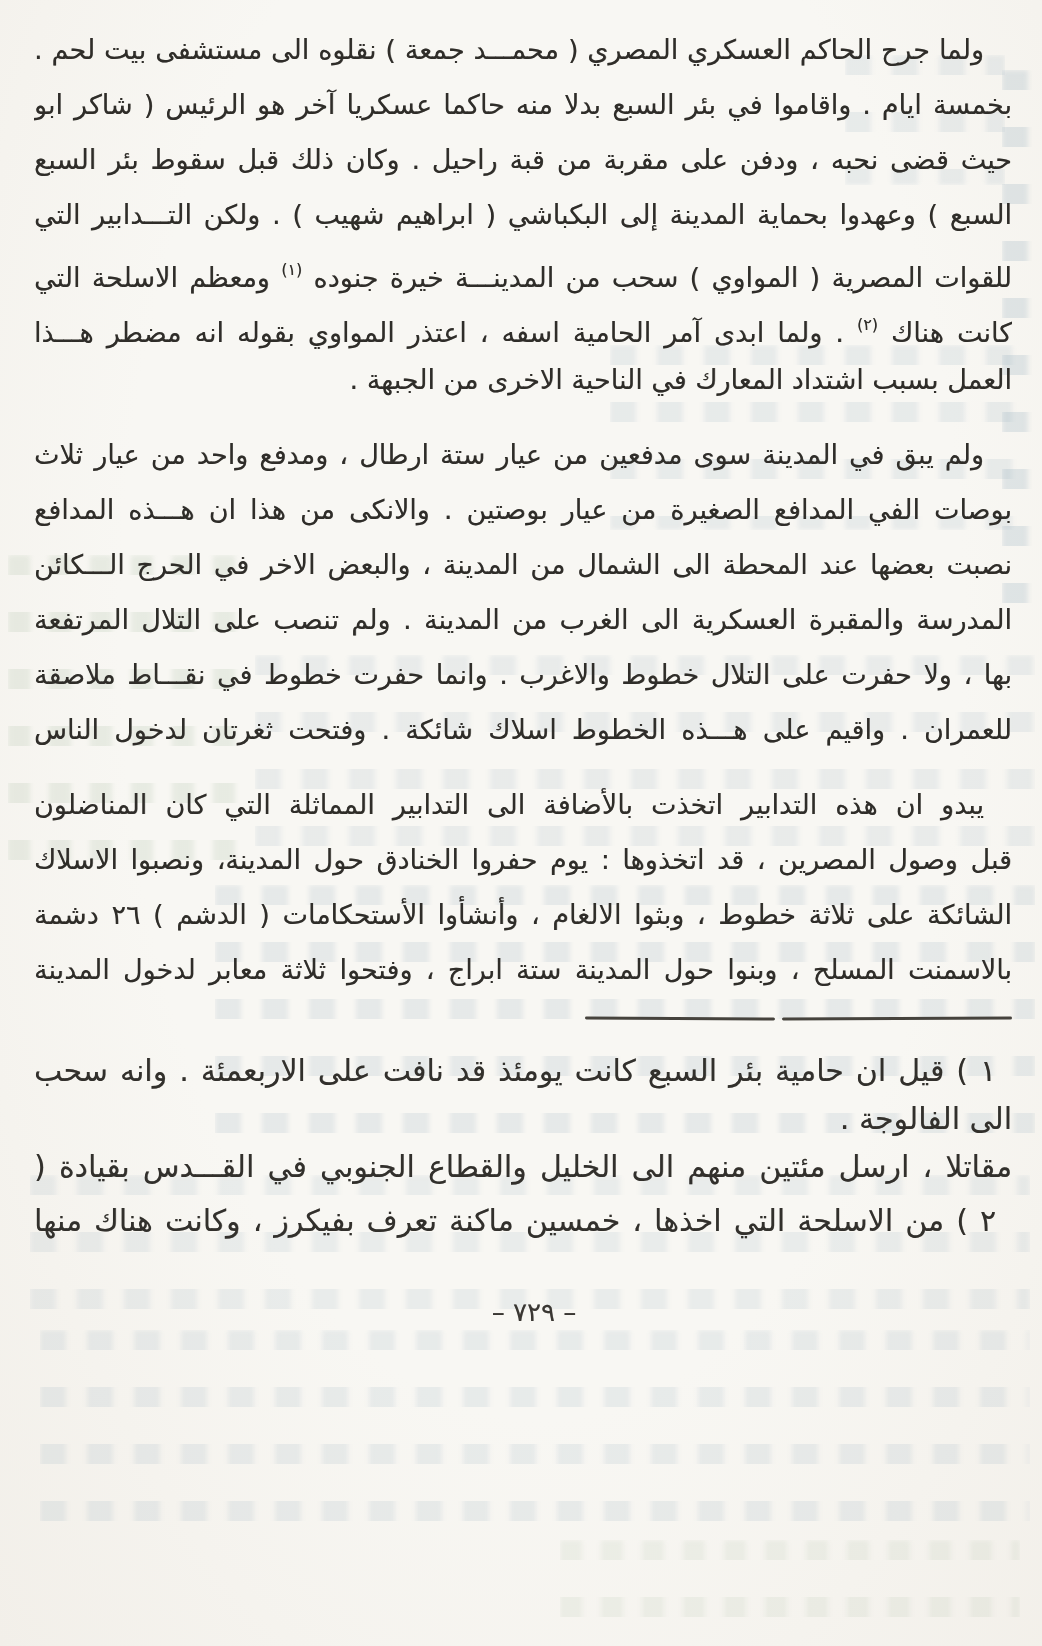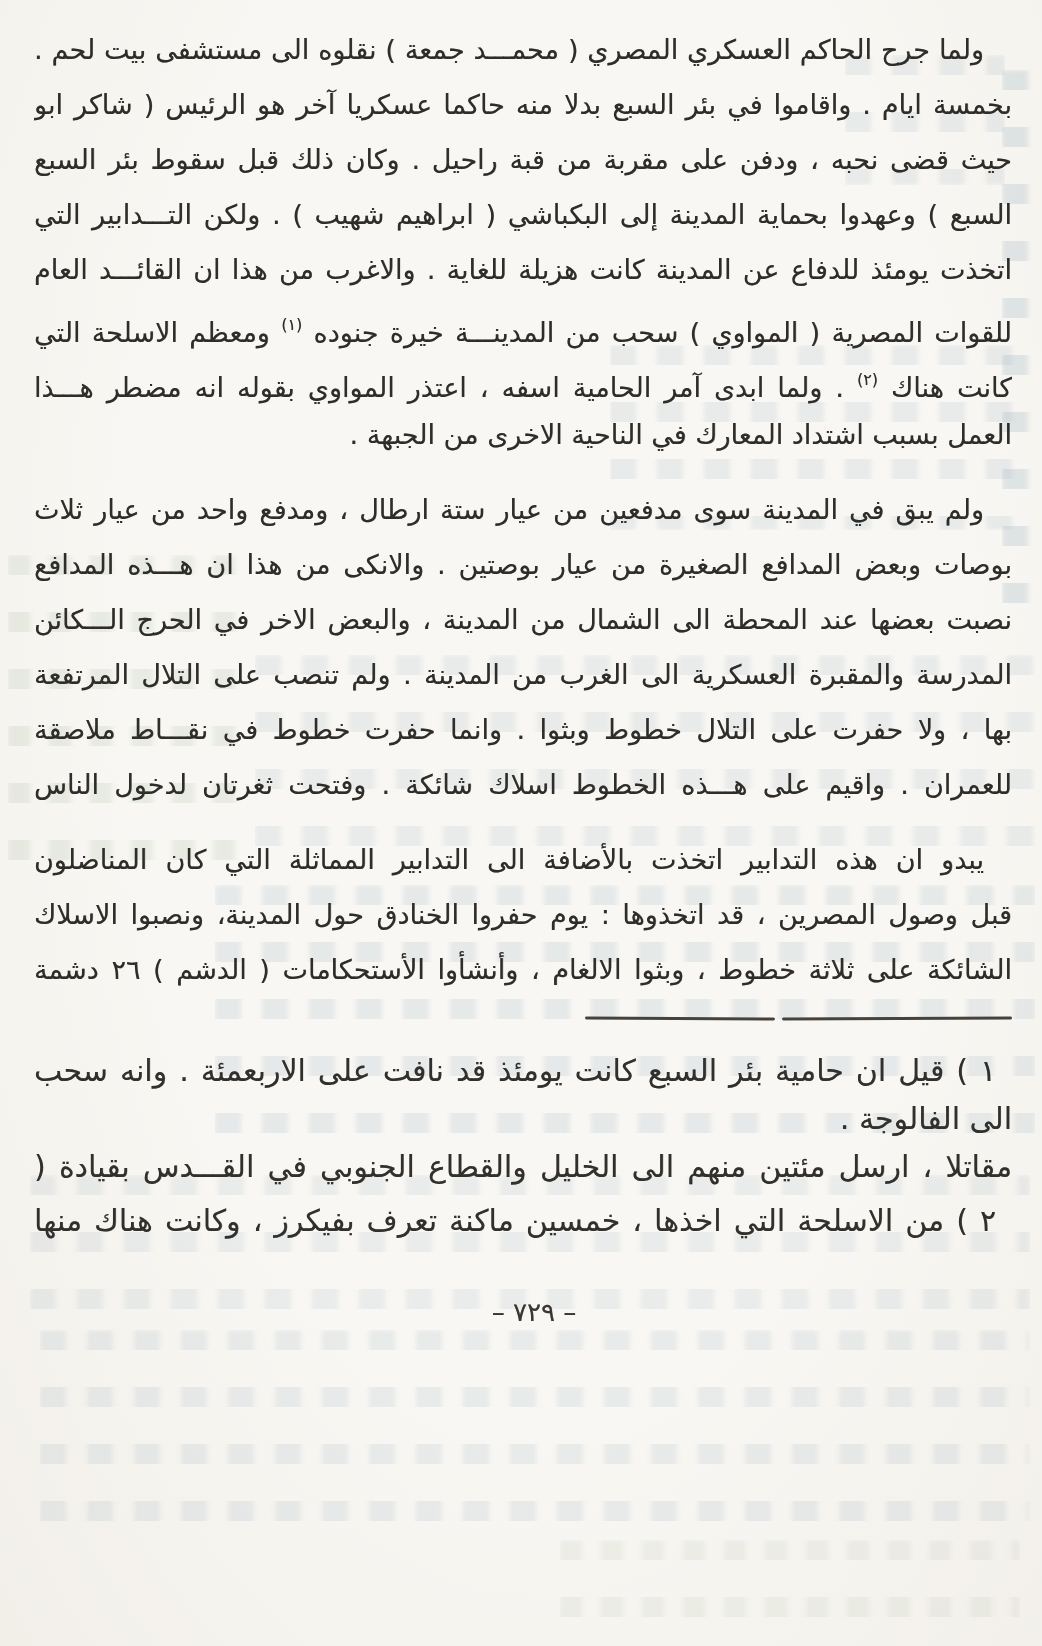--- a/index.html
+++ b/index.html
@@ -111,39 +111,39 @@
   <div class="bleed" style="left:40px;   top:1330px; width:990px; height:200px; opacity:.30;"></div>
   <div class="bleed green" style="left:560px; top:1540px; width:460px; height:90px; opacity:.25;"></div>
 
   <div class="text-block">
 
     <div class="para">
       <div class="line first">ولما جرح الحاكم العسكري المصري ( محمـــد جمعة ) نقلوه الى مستشفى بيت لحم .</div>
       <div class="line">بخمسة ايام . واقاموا في بئر السبع بدلا منه حاكما عسكريا آخر هو الرئيس ( شاكر ابو</div>
       <div class="line">حيث قضى نحبه ، ودفن على مقربة من قبة راحيل . وكان ذلك قبل سقوط بئر السبع</div>
       <div class="line">السبع ) وعهدوا بحماية المدينة إلى البكباشي ( ابراهيم شهيب ) . ولكن التـــدابير التي</div>
-      <div class="line">اتخذت يومئذ للدفاع عن المدينة كانت هزيلة للغاية . والاغرب من هذا ان القائـــد العام</div>
       <div class="line"><span>للقوات المصرية ( المواوي ) سحب من المدينـــة خيرة جنوده </span><sup class="fnref">(١)</sup><span> ومعظم الاسلحة التي</span></div>
       <div class="line"><span>كانت هناك </span><sup class="fnref">(٢)</sup><span> . ولما ابدى آمر الحامية اسفه ، اعتذر المواوي بقوله انه مضطر هـــذا</span></div>
       <div class="line last">العمل بسبب اشتداد المعارك في الناحية الاخرى من الجبهة .</div>
     </div>
 
     <div class="para">
       <div class="line first">ولم يبق في المدينة سوى مدفعين من عيار ستة ارطال ، ومدفع واحد من عيار ثلاث</div>
-      <div class="line">بوصات وبعض المدافع الصغيرة من عيار بوصتين . والانكى من هذا ان هـــذه المدافع</div>
+      <div class="line">بوصات الفي المدافع الصغيرة من عيار بوصتين . والانكى من هذا ان هـــذه المدافع</div>
       <div class="line">نصبت بعضها عند المحطة الى الشمال من المدينة ، والبعض الاخر في الحرج الـــكائن بين</div>
       <div class="line">المدرسة والمقبرة العسكرية الى الغرب من المدينة . ولم تنصب على التلال المرتفعة المحيطة</div>
-      <div class="line">بها ، ولا حفرت على التلال خطوط وبثوا . وانما حفرت خطوط في نقـــاط ملاصقة</div>
+      <div class="line">بها ، ولا حفرت على التلال خطوط والاغرب . وانما حفرت خطوط في نقـــاط ملاصقة</div>
       <div class="line">للعمران . واقيم على هـــذه الخطوط اسلاك شائكة . وفتحت ثغرتان لدخول الناس</div>
     </div>
 
     <div class="para">
       <div class="line first">يبدو ان هذه التدابير اتخذت بالأضافة الى التدابير المماثلة التي كان المناضلون المحليون</div>
       <div class="line">قبل وصول المصرين ، قد اتخذوها : يوم حفروا الخنادق حول المدينة، ونصبوا الاسلاك</div>
       <div class="line">الشائكة على ثلاثة خطوط ، وبثوا الالغام ، وأنشأوا الأستحكامات ( الدشم ) ٢٦ دشمة</div>
+      <div class="line">بالاسمنت المسلح ، وبنوا حول المدينة ستة ابراج ، وفتحوا ثلاثة معابر لدخول المدينة</div>
     </div>
 
 
   </div>
 
   <div class="separator">
     <span class="seg seg1"></span>
     <span class="seg seg2"></span>
   </div>
 

